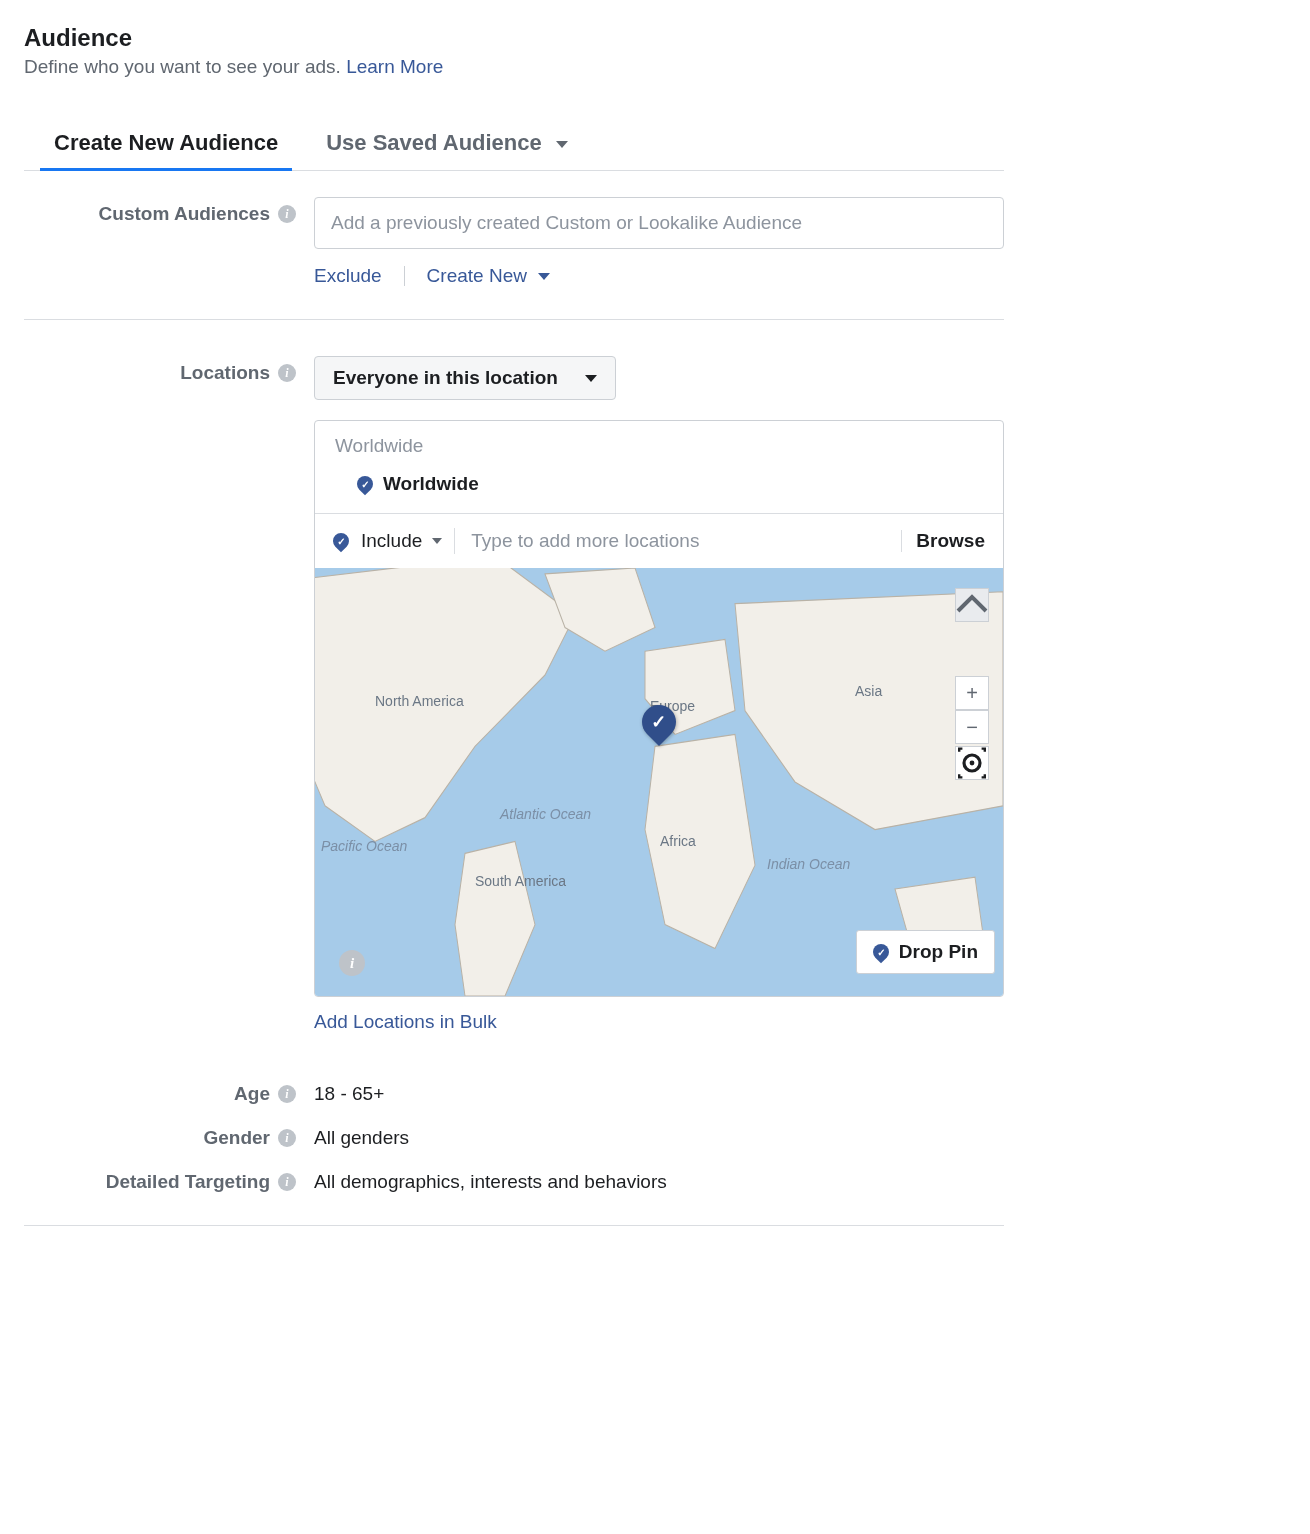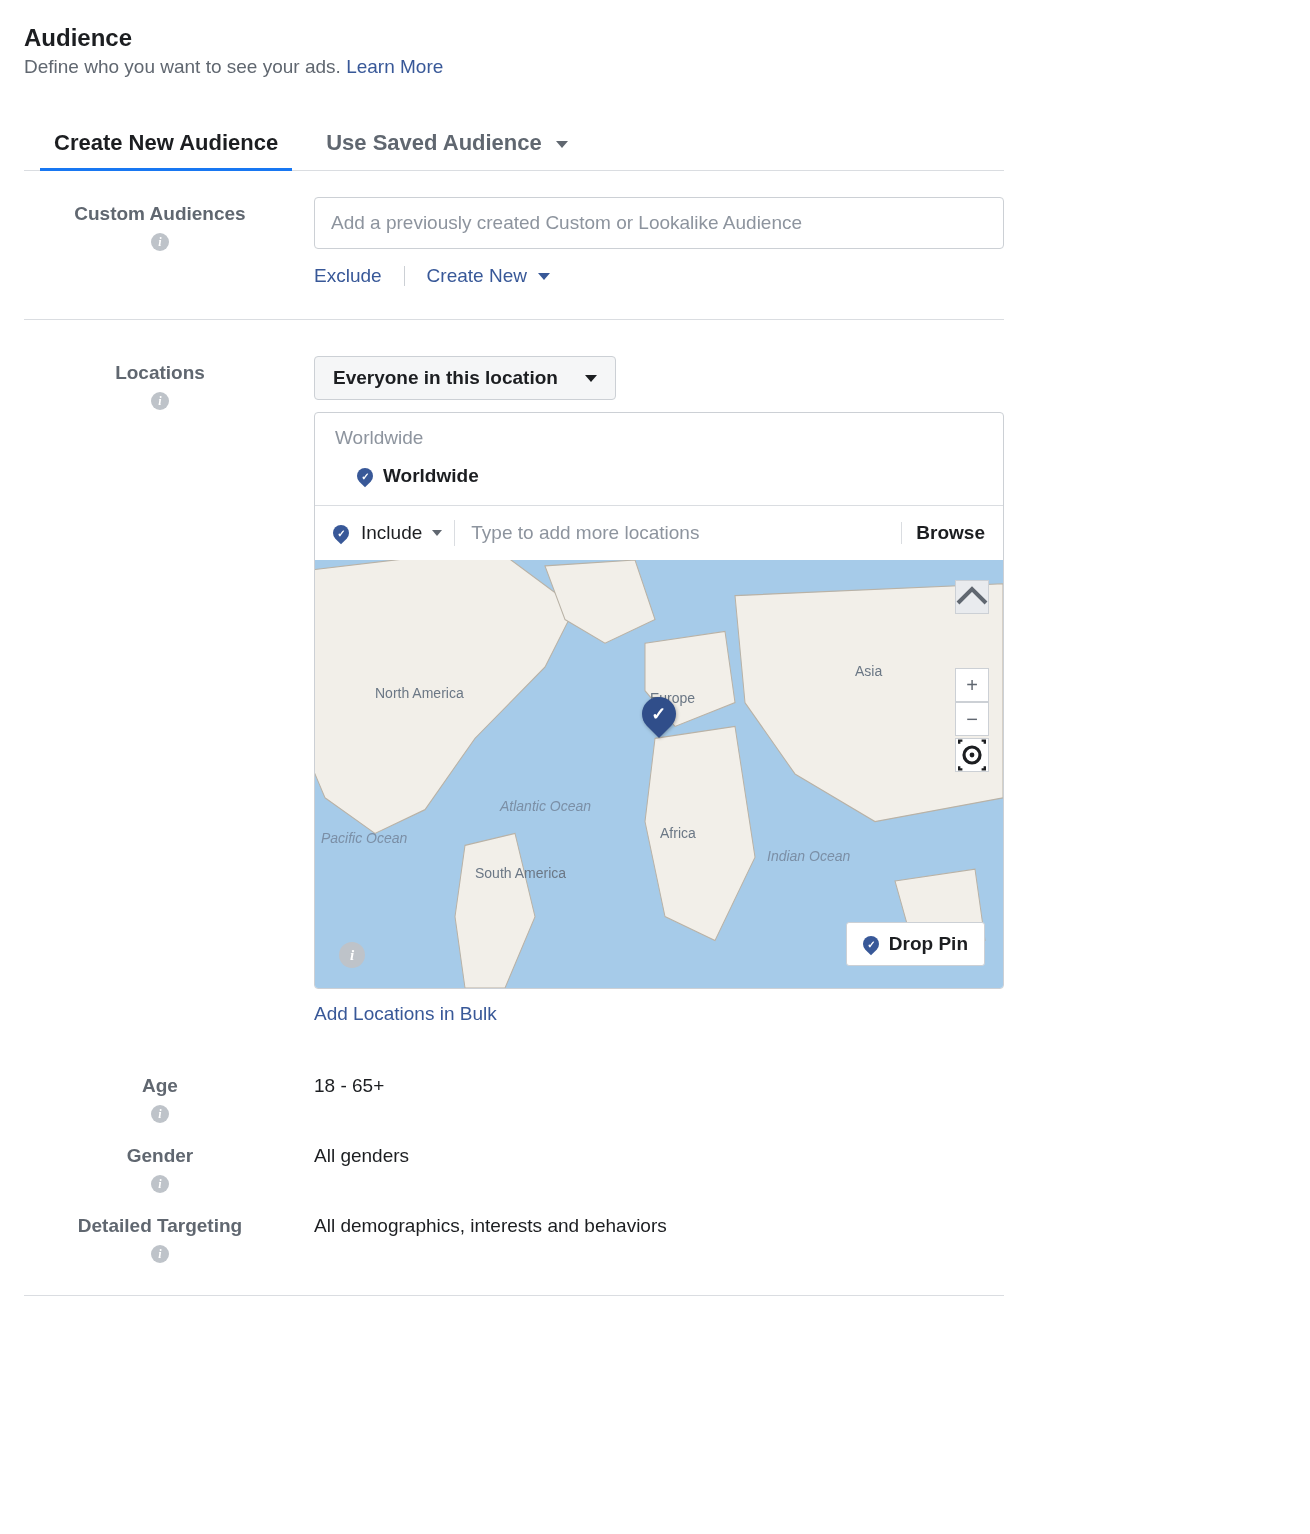--- a/index.html
+++ b/index.html
@@ -70,21 +70,20 @@
     text-align: right;
     font-size: 19px;
     font-weight: 700;
     color: #606770;
     padding-right: 18px;
     padding-top: 6px;
     display: flex;
     justify-content: flex-end;
     align-items: center;
     gap: 8px;
-    flex-direction: column;
   }
   .row-content { flex: 1; }
   .info-icon {
     display: inline-flex;
     width: 18px; height: 18px;
     border-radius: 50%;
     background: #bec3c9;
     color: #fff;
     font-size: 12px;
     font-weight: 700;
@@ -146,21 +145,21 @@
   }
   .select-btn .caret {
     width: 0; height: 0;
     border-left: 6px solid transparent;
     border-right: 6px solid transparent;
     border-top: 7px solid #1c1e21;
   }
   .loc-box {
     border: 1px solid #ccd0d5;
     border-radius: 4px;
-    margin-top: 12px;
+    margin-top: 20px;
     overflow: hidden;
   }
   .loc-header {
     padding: 14px 20px 6px 20px;
     font-size: 19px;
     color: #8d949e;
   }
   .loc-item {
     display: flex;
     align-items: center;
@@ -276,21 +275,21 @@
     width: 26px; height: 26px;
     border-radius: 50%;
     background: #bec3c9;
     color: #fff;
     display: flex; align-items: center; justify-content: center;
     font-style: italic; font-family: Georgia, serif;
     font-weight: 700; font-size: 15px;
   }
   .drop-pin-btn {
     position: absolute;
-    right: 18px; bottom: 22px;
+    right: 8px; bottom: 22px;
     background: #fff;
     border: 1px solid #ccd0d5;
     border-radius: 3px;
     padding: 10px 16px;
     display: inline-flex;
     align-items: center;
     gap: 10px;
     font-size: 19px;
     font-weight: 700;
     color: #1c1e21;
@@ -385,21 +384,21 @@
 
                 <path d="M340,150 L420,140 L440,250 L400,320 L350,300 L330,220 Z"></path>
 
                 <path d="M420,30 L688,20 L688,200 L560,220 L480,180 L430,120 Z"></path>
 
                 <path d="M580,270 L660,260 L670,320 L600,330 Z"></path>
               </g>
             </svg>
             <span class="label" style="left:60px; top:125px;">North America</span>
             <span class="label" style="left:335px; top:130px;">Europe</span>
-            <span class="label" style="left:540px; top:103px;text-align:center;">Asia</span>
+            <span class="label" style="left:540px; top:115px;text-align:center;">Asia</span>
             <span class="label" style="left:345px; top:265px;">Africa</span>
             <span class="label" style="left:160px; top:305px;">South America</span>
             <span class="label ital" style="left:185px; top:238px;">Atlantic Ocean</span>
             <span class="label ital" style="left:6px; top:270px;">Pacific Ocean</span>
             <span class="label ital" style="left:452px; top:288px;">Indian Ocean</span>
 
             <div class="map-pin"></div>
 
             <div class="map-ctl map-collapse">
               <svg width="16" height="10" viewBox="0 0 16 10">

